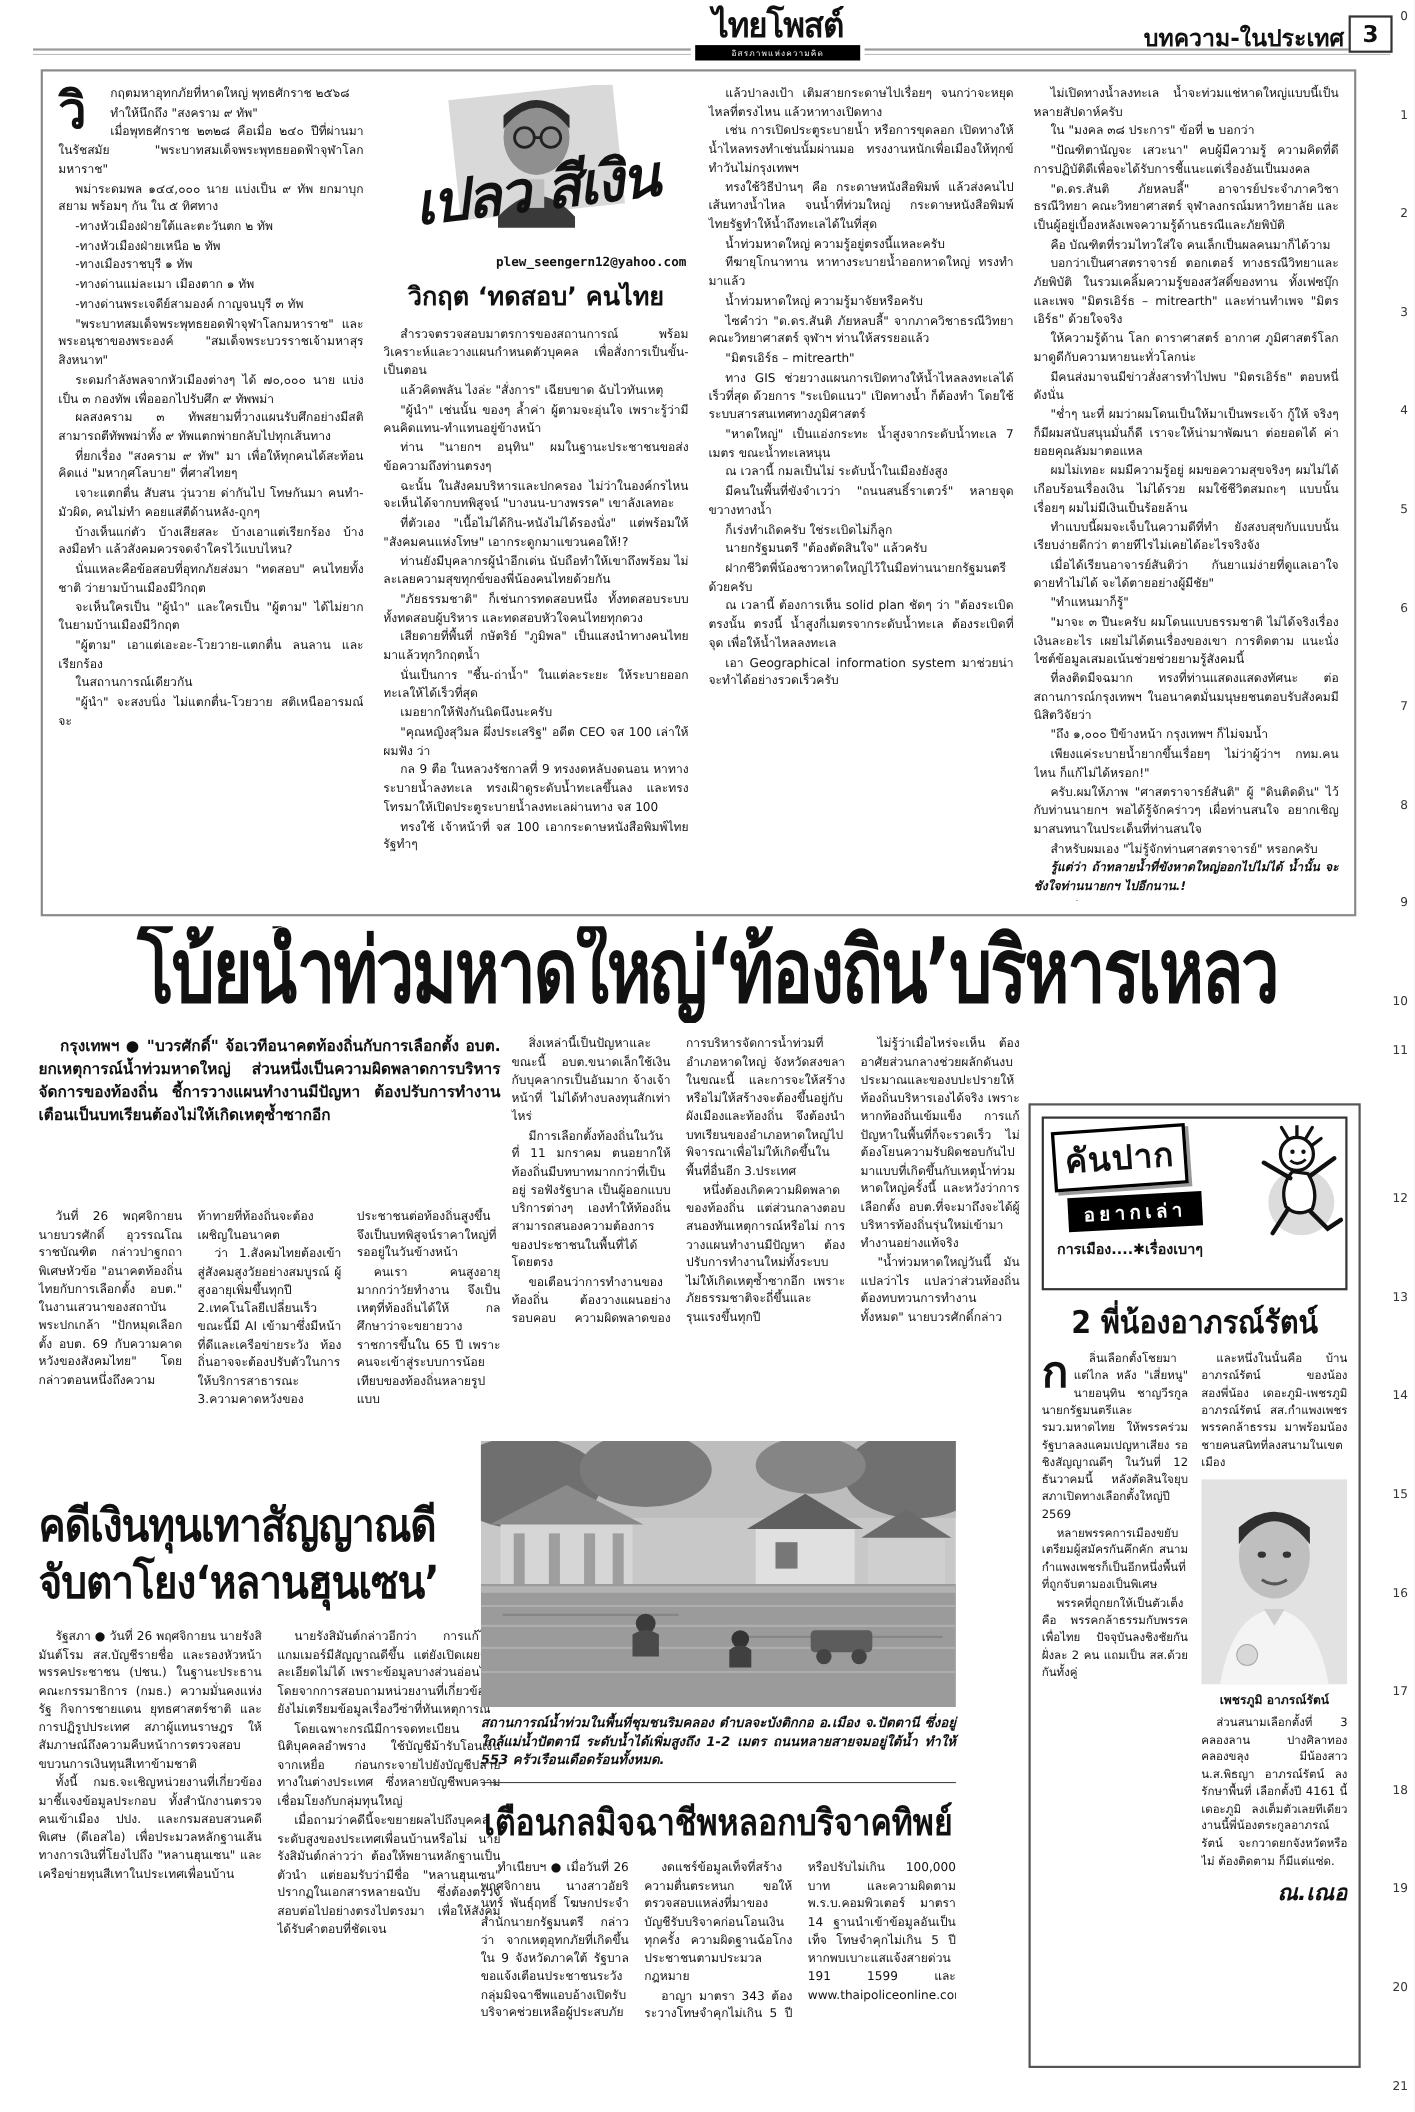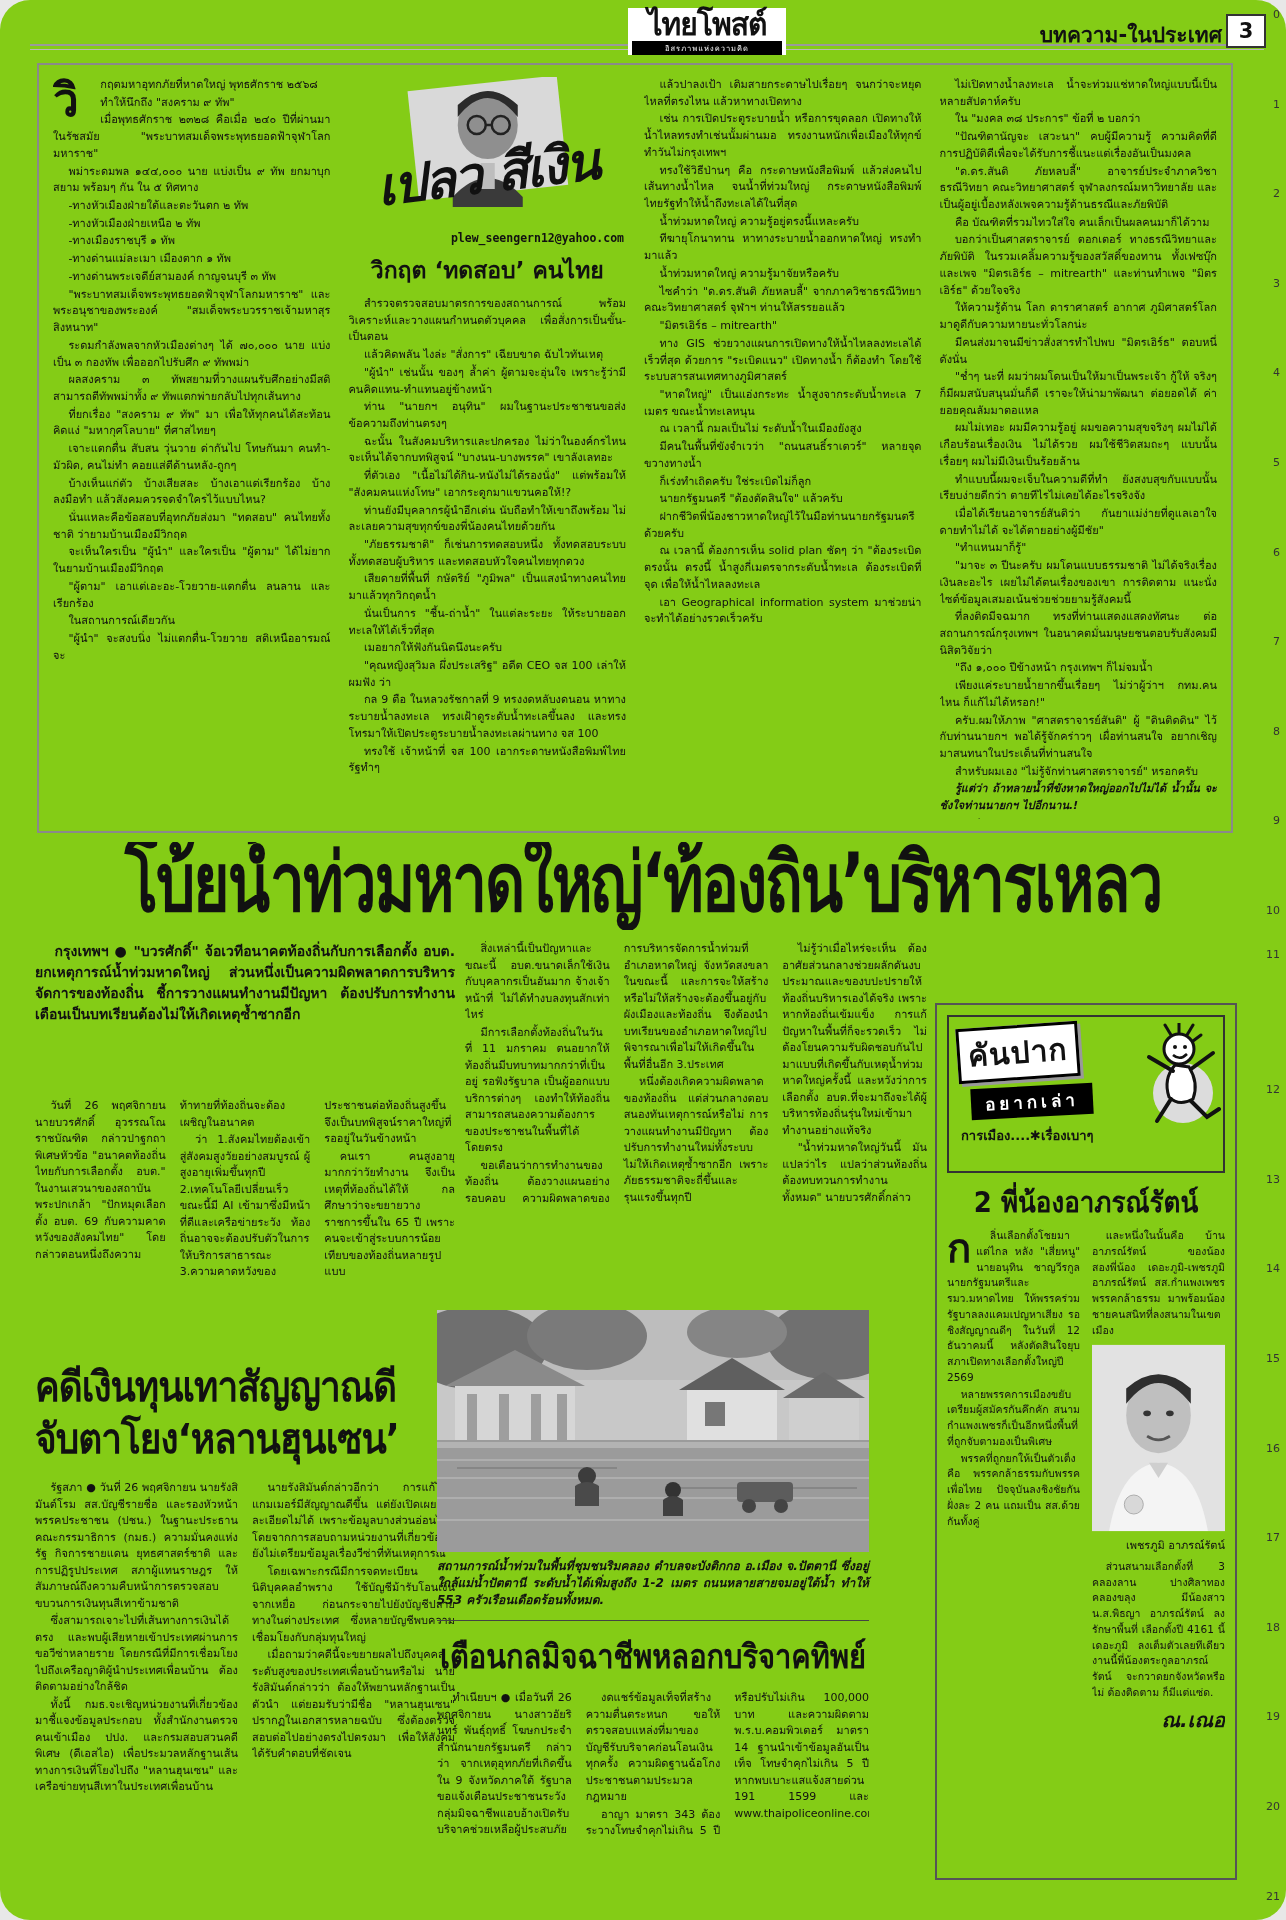--- a/index.html
+++ b/index.html
@@ -1,17 +1,17 @@
 <!DOCTYPE html>
 <html><head>
 <meta charset="utf-8">
 <style>
   html,body{margin:0;padding:0;background:#e8e8e8;}
-  .page{position:relative;width:1286px;height:1920px;background:#84cc16;overflow:hidden;
-        font-family:"DejaVu Sans","Liberation Sans",sans-serif;color:#111;border-radius:30px;}
+  .page{position:relative;width:1286px;height:1920px;background:#ffffff;overflow:hidden;
+        font-family:"DejaVu Sans","Liberation Sans",sans-serif;color:#111;}
   .abs{position:absolute;}
 
   
   .head-rule{position:absolute;left:30px;right:22px;top:44px;border-top:2px solid #9a9a9a;border-bottom:1px solid #bbb;height:3px;}
   .masthead{position:absolute;left:628px;top:8px;width:150px;background:#fff;text-align:center;padding:0 4px;}
   .masthead-name{font-weight:bold;font-size:30px;letter-spacing:-1px;line-height:1.05;transform:scaleY(1.05);}
   .masthead-tagline{background:#000;color:#fff;font-size:7.5px;letter-spacing:1px;padding:1px 0;margin-top:1px;}
   .section-label{position:absolute;right:64px;top:18px;font-weight:bold;font-size:21px;}
   .page-num{position:absolute;right:20px;top:14px;width:36px;height:30px;border:2px solid #333;
             font-weight:bold;font-size:21px;text-align:center;line-height:30px;background:#fff;}
@@ -68,21 +68,21 @@
   .sb-logo-banner{display:inline-block;background:#000;color:#fff;transform:rotate(-3deg);
                   padding:2px 14px;margin:6px 0 0 14px;font-size:17px;font-weight:bold;letter-spacing:4px;}
   .sb-tagline{margin:8px 0 0 4px;font-size:13px;font-weight:bold;}
   .sb-cartoon{position:absolute;right:2px;top:6px;}
   .sb-headline{font-size:26px;font-weight:900;text-align:center;margin:8px 0 6px;transform:scaleY(1.1);}
   .sb-body{display:flex;gap:12px;}
   .sb-col{flex:1 1 0;font-size:10.5px;line-height:1.5;text-align:justify;overflow:hidden;}
   .sb-col p{margin:0 0 1px;text-indent:1.3em;}
   .sb-dropcap{float:left;font-size:40px;font-weight:bold;line-height:0.9;padding:2px 5px 0 0;}
   .sb-photo{width:100%;height:196px;margin:2px 0 2px;}
-  .sb-photo-caption{font-size:11px;font-weight:normal;text-align:right;text-indent:0!important;margin-bottom:4px!important;}
+  .sb-photo-caption{font-size:11px;font-weight:bold;text-align:center;text-indent:0!important;margin-bottom:4px!important;}
   .sb-signoff{text-align:right;font-size:20px;font-weight:900;font-style:italic;margin-top:4px;}
 </style>
 </head>
 <body>
 
 <div class="page">
 
   <div class="head-rule"></div>
   <div class="masthead">
     <div class="masthead-name">ไทยโพสต์</div>
@@ -248,21 +248,20 @@
       <p>คนเรา คนสูงอายุมากกว่าวัยทำงาน จึงเป็นเหตุที่ท้องถิ่นได้ให้ กล ศึกษาว่าจะขยายวางราชการขึ้นใน 65 ปี เพราะคนจะเข้าสู่ระบบการน้อย เทียบของท้องถิ่นหลายรูปแบบ</p>
     </div>
 
   <div class="second-headline">
     <div>คดีเงินทุนเทาสัญญาณดี</div>
     <div>จับตาโยง‘หลานฮุนเซน’</div>
   </div>
   <div class="abs" style="left:35px;top:1480px;width:420px;height:428px;display:flex;gap:14px;">
     <div class="body-text" style="flex:1;overflow:hidden;">
         <p>รัฐสภา ● วันที่ 26 พฤศจิกายน นายรังสิมันต์โรม สส.บัญชีรายชื่อ และรองหัวหน้าพรรคประชาชน (ปชน.) ในฐานะประธานคณะกรรมาธิการ (กมธ.) ความมั่นคงแห่งรัฐ กิจการชายแดน ยุทธศาสตร์ชาติ และการปฏิรูปประเทศ สภาผู้แทนราษฎร ให้สัมภาษณ์ถึงความคืบหน้าการตรวจสอบขบวนการเงินทุนสีเทาข้ามชาติ</p>
-        <p>ซึ่งสามารถเจาะไปที่เส้นทางการเงินได้ตรง และพบผู้เสียหายเข้าประเทศผ่านการขอวีซ่าหลายราย โดยกรณีที่มีการเชื่อมโยงไปถึงเครือญาติผู้นำประเทศเพื่อนบ้าน ต้องติดตามอย่างใกล้ชิด</p>
         <p>ทั้งนี้ กมธ.จะเชิญหน่วยงานที่เกี่ยวข้องมาชี้แจงข้อมูลประกอบ ทั้งสำนักงานตรวจคนเข้าเมือง ปปง. และกรมสอบสวนคดีพิเศษ (ดีเอสไอ) เพื่อประมวลหลักฐานเส้นทางการเงินที่โยงไปถึง "หลานฮุนเซน" และเครือข่ายทุนสีเทาในประเทศเพื่อนบ้าน</p>
       </div>
     <div class="body-text" style="flex:1;overflow:hidden;">
         <p>นายรังสิมันต์กล่าวอีกว่า การแก้ไขสแกมเมอร์มีสัญญาณดีขึ้น แต่ยังเปิดเผยรายละเอียดไม่ได้ เพราะข้อมูลบางส่วนอ่อนไหว โดยจากการสอบถามหน่วยงานที่เกี่ยวข้องยังไม่เตรียมข้อมูลเรื่องวีซ่าที่ทันเหตุการณ์</p>
         <p>โดยเฉพาะกรณีมีการจดทะเบียนนิติบุคคลอำพราง ใช้บัญชีม้ารับโอนเงินจากเหยื่อ ก่อนกระจายไปยังบัญชีปลายทางในต่างประเทศ ซึ่งหลายบัญชีพบความเชื่อมโยงกับกลุ่มทุนใหญ่</p>
         <p>เมื่อถามว่าคดีนี้จะขยายผลไปถึงบุคคลระดับสูงของประเทศเพื่อนบ้านหรือไม่ นายรังสิมันต์กล่าวว่า ต้องให้พยานหลักฐานเป็นตัวนำ แต่ยอมรับว่ามีชื่อ "หลานฮุนเซน" ปรากฏในเอกสารหลายฉบับ ซึ่งต้องตรวจสอบต่อไปอย่างตรงไปตรงมา เพื่อให้สังคมได้รับคำตอบที่ชัดเจน</p>
       </div>
   </div>
 
   <div class="photo-frame">

